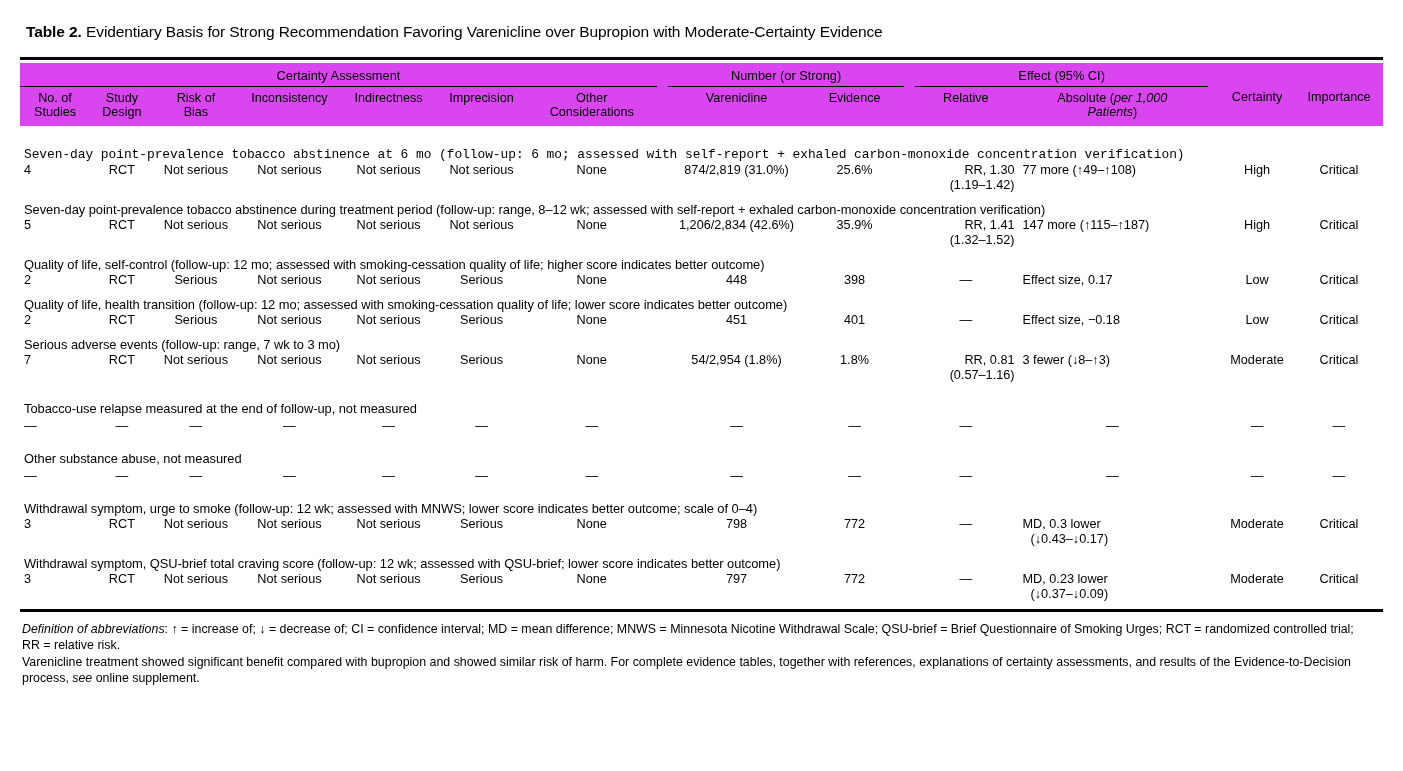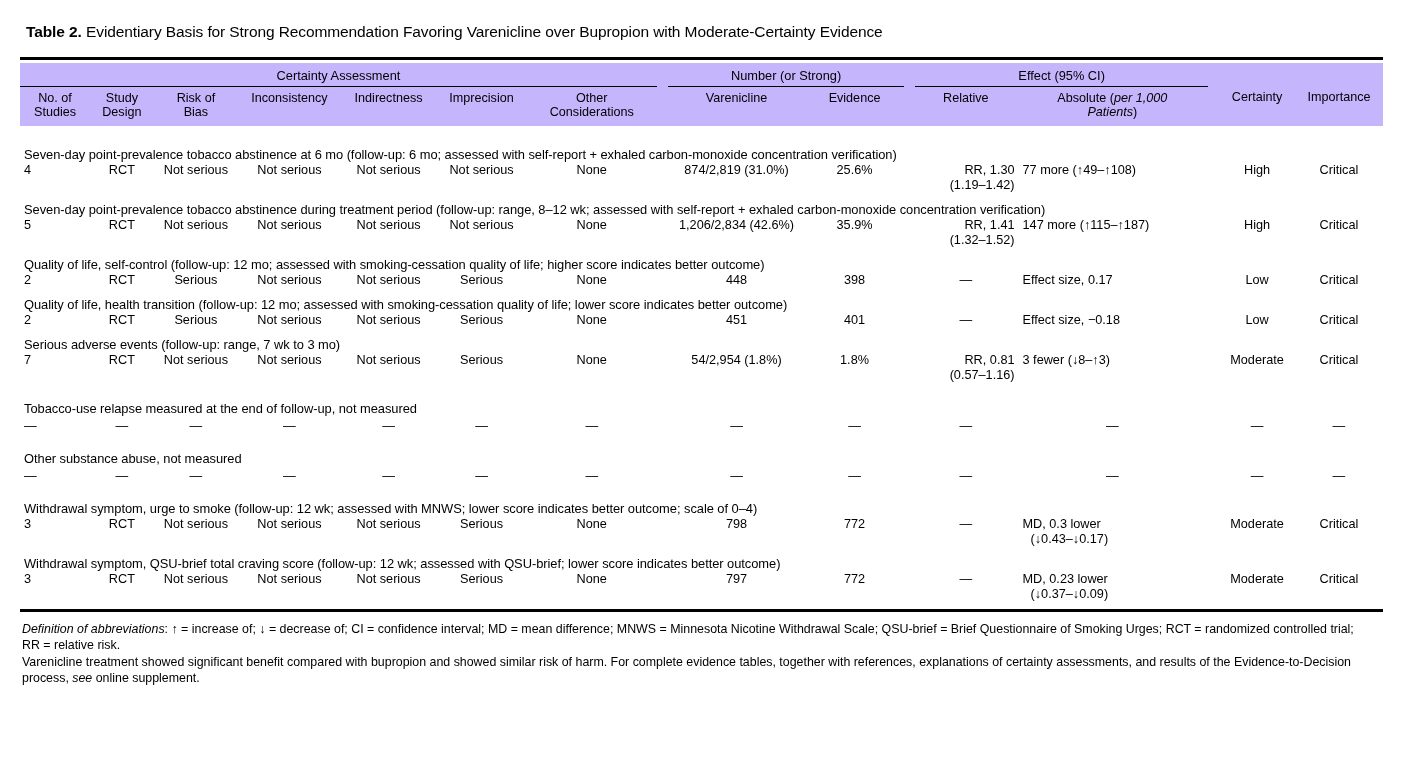--- a/index.html
+++ b/index.html
@@ -44,21 +44,21 @@
     height: 4px;
     font-size: 0;
     line-height: 0;
   }
   .rule-bottom td {
     border-top: 3.2px solid #000;
     height: 4px;
     font-size: 0;
     line-height: 0;
   }
-  .header-band td, .header-band th { background: #c4b5fd; }
+  .header-band td, .header-band th { background: #d946ef; }
 
   
   .grp {
     text-align: center;
     font-weight: bold;
     font-size: 12.8px;
     padding: 5px 0 3px 0 !important;
     white-space: nowrap;
   }
   .grp.u { border-bottom: 1.4px solid #000; }
@@ -76,21 +76,21 @@
   .spacer-col { width: 10px; }
 
   
   .section-title td {
     font-weight: bold;
     font-size: 12.9px;
     padding: 9px 0 0 4px !important;
     white-space: nowrap;
     letter-spacing: -0.05px;
   }
-  .section-title.tight td { padding-top: 7px !important; }
+  .section-title.tight td { padding-top: 7px !important; font-family: Liberation Mono, monospace; }
 
   .datarow td {
     font-size: 12.7px;
     padding: 1px 2px 0 2px !important;
     line-height: 1.18;
     white-space: nowrap;
   }
   .datarow td.c { text-align: center; }
   .datarow td.l { text-align: left; padding-left: 4px !important; }
   .datarow td.abs { text-align: left; padding-left: 6px !important; margin-left: 9px; }

